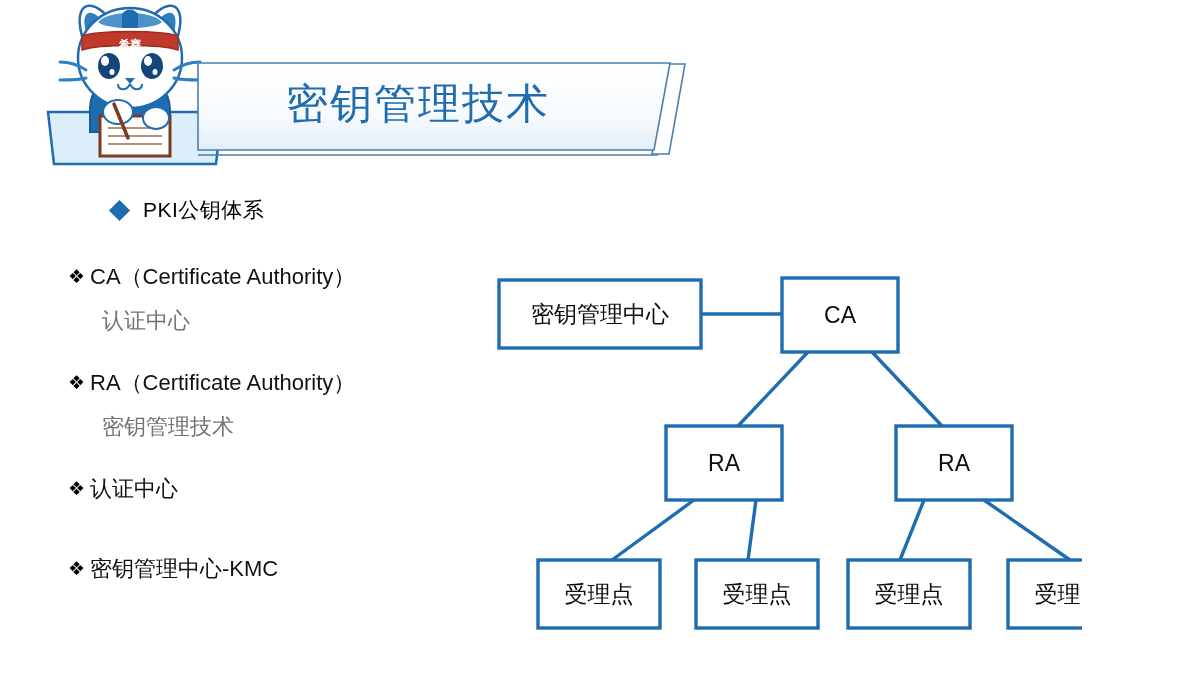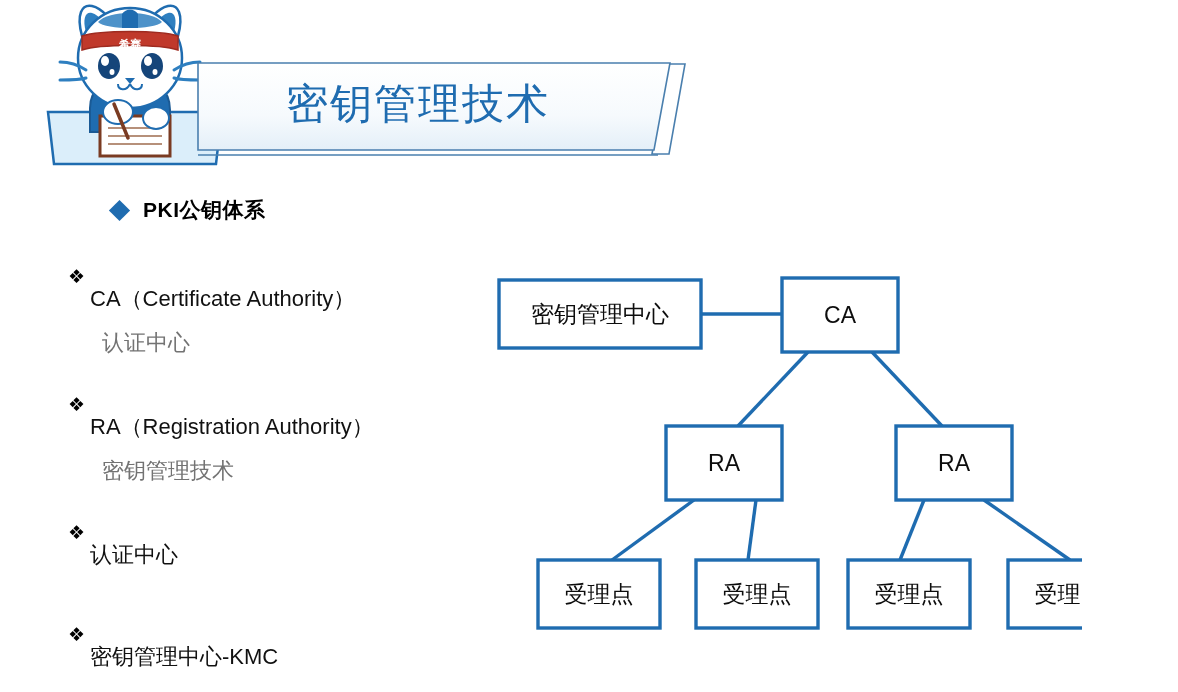--- a/index.html
+++ b/index.html
@@ -71,42 +71,41 @@
   .diamond-bullet {
     width: 15px;
     height: 15px;
     background: #1f6cb0;
     transform: rotate(45deg);
     margin-right: 16px;
     flex: 0 0 auto;
   }
   .section-head-label {
     font-size: 21px;
-    font-weight: bold;
+    font-weight: normal;
     color: #000000;
     letter-spacing: 0.5px;
   }
   .bullet-row {
     display: flex;
     align-items: flex-start;
     margin-bottom: 14px;
   }
   .flower-bullet {
     flex: 0 0 auto;
     width: 22px;
     font-size: 19px;
     color: #000000;
     line-height: 30px;
   }
   .bullet-text {
     font-size: 22px;
     color: #111111;
     line-height: 30px;
     white-space: nowrap;
-    margin-top: 22px;
   }
   .sub-line {
     font-size: 22px;
     color: #737373;
     line-height: 30px;
     margin: 0 0 14px 34px;
     white-space: nowrap;
   }
   .spacer-lg { height: 18px; }
 
@@ -205,21 +204,21 @@
 
     <div class="bullet-row">
       <span class="flower-bullet">❖</span>
       <span class="bullet-text">CA（Certificate Authority）</span>
     </div>
     <div class="sub-line">认证中心</div>
     <div class="spacer-lg"></div>
 
     <div class="bullet-row">
       <span class="flower-bullet">❖</span>
-      <span class="bullet-text">RA（Registration Authority）</span>
+      <span class="bullet-text">RA（Certificate Authority）</span>
     </div>
     <div class="sub-line">密钥管理技术</div>
     <div class="spacer-lg"></div>
 
     <div class="bullet-row">
       <span class="flower-bullet">❖</span>
       <span class="bullet-text">认证中心</span>
     </div>
     <div class="spacer-lg"></div>
     <div class="spacer-lg"></div>

